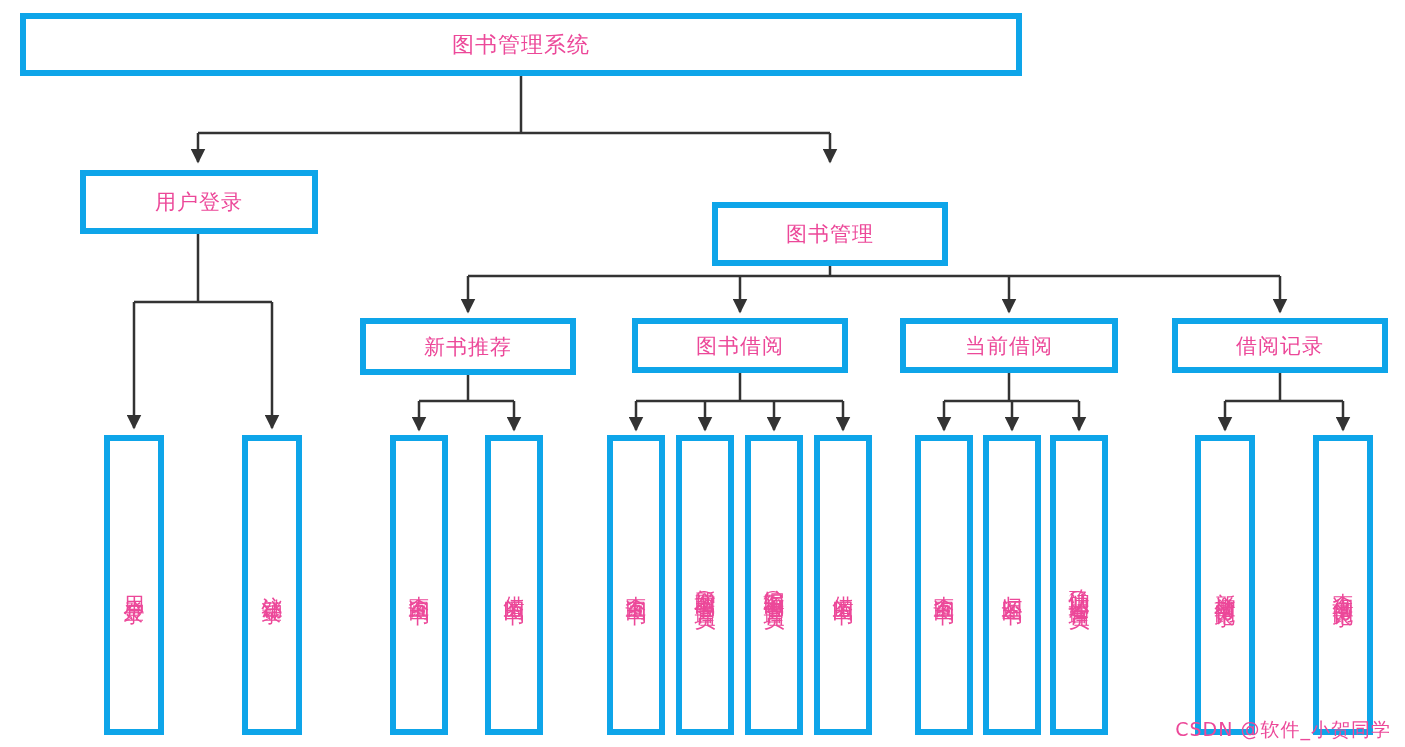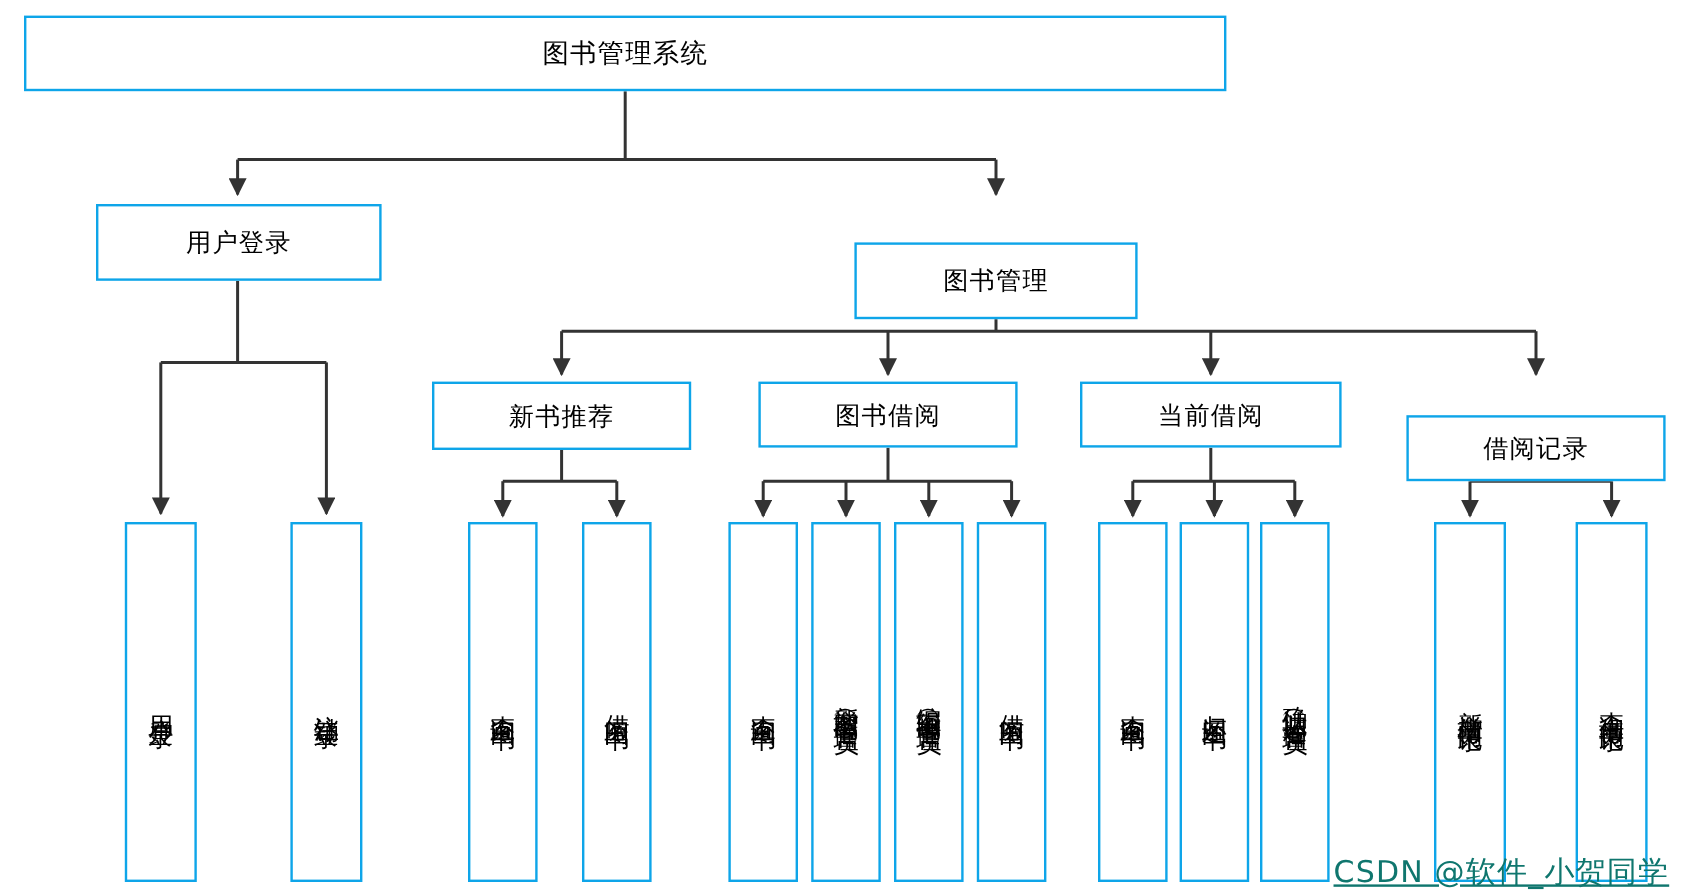--- a/index.html
+++ b/index.html
@@ -12,25 +12,25 @@
     position:relative;
   }
   #diagram-root{position:absolute;left:0;top:0;width:1405px;height:747px;}
 
   svg#edges{position:absolute;left:0;top:0;width:1405px;height:747px;pointer-events:none;}
 
   .node{
     position:absolute;
     box-sizing:border-box;
     background:#ffffff;
-    border:2px solid #0ea5e9;
+    border:6px solid #0ea5e9;
     display:flex;
     align-items:center;
     justify-content:center;
-    color:#000000;
+    color:#ec4899;
   }
   .node.h{
     font-size:21px;
     letter-spacing:1px;
   }
   .node.root{font-size:22px;}
 
   
   .node.v{
     font-size:21px;
@@ -44,26 +44,25 @@
   .node.v .vtext{
     writing-mode:vertical-rl;
     text-orientation:upright;
     display:block;
   }
 
   .watermark{
     position:absolute;
     right:14px;
     bottom:4px;
-    font-size:25px;
-    color:#0f766e;
+    font-size:19px;
+    color:#ec4899;
     letter-spacing:1px;
     white-space:nowrap;
     user-select:none;
-    text-decoration:underline;
   }
 </style>
 </head>
 <body>
 
 <div id="diagram-root">
 
   <svg id="edges" viewBox="0 0 1405 747">
     <defs>
       <marker id="arrow" viewBox="0 0 10 10" refX="9" refY="5" markerWidth="6" markerHeight="6" orient="auto-start-reverse">
@@ -115,21 +114,21 @@
   </svg>
 
   <div class="node h root" style="left:20px;top:13px;width:1002px;height:63px;">图书管理系统</div>
 
   <div class="node h" style="left:80px;top:170px;width:238px;height:64px;">用户登录</div>
   <div class="node h" style="left:712px;top:170px;width:236px;height:64px;margin-top:32px;">图书管理</div>
 
   <div class="node h" style="left:360px;top:318px;width:216px;height:57px;">新书推荐</div>
   <div class="node h" style="left:632px;top:318px;width:216px;height:55px;">图书借阅</div>
   <div class="node h" style="left:900px;top:318px;width:218px;height:55px;">当前借阅</div>
-  <div class="node h" style="left:1172px;top:318px;width:216px;height:55px;margin-top:28px;">借阅记录</div>
+  <div class="node h" style="left:1172px;top:318px;width:216px;height:55px;">借阅记录</div>
 
   <div class="node v" style="left:104px;top:435px;width:60px;height:300px;">
     <span class="vtext">用户登录</span>
   </div>
   <div class="node v" style="left:242px;top:435px;width:60px;height:300px;">
     <span class="vtext">注销登录</span>
   </div>
 
   <div class="node v" style="left:390px;top:435px;width:58px;height:300px;">
     <span class="vtext">查询图书</span>

